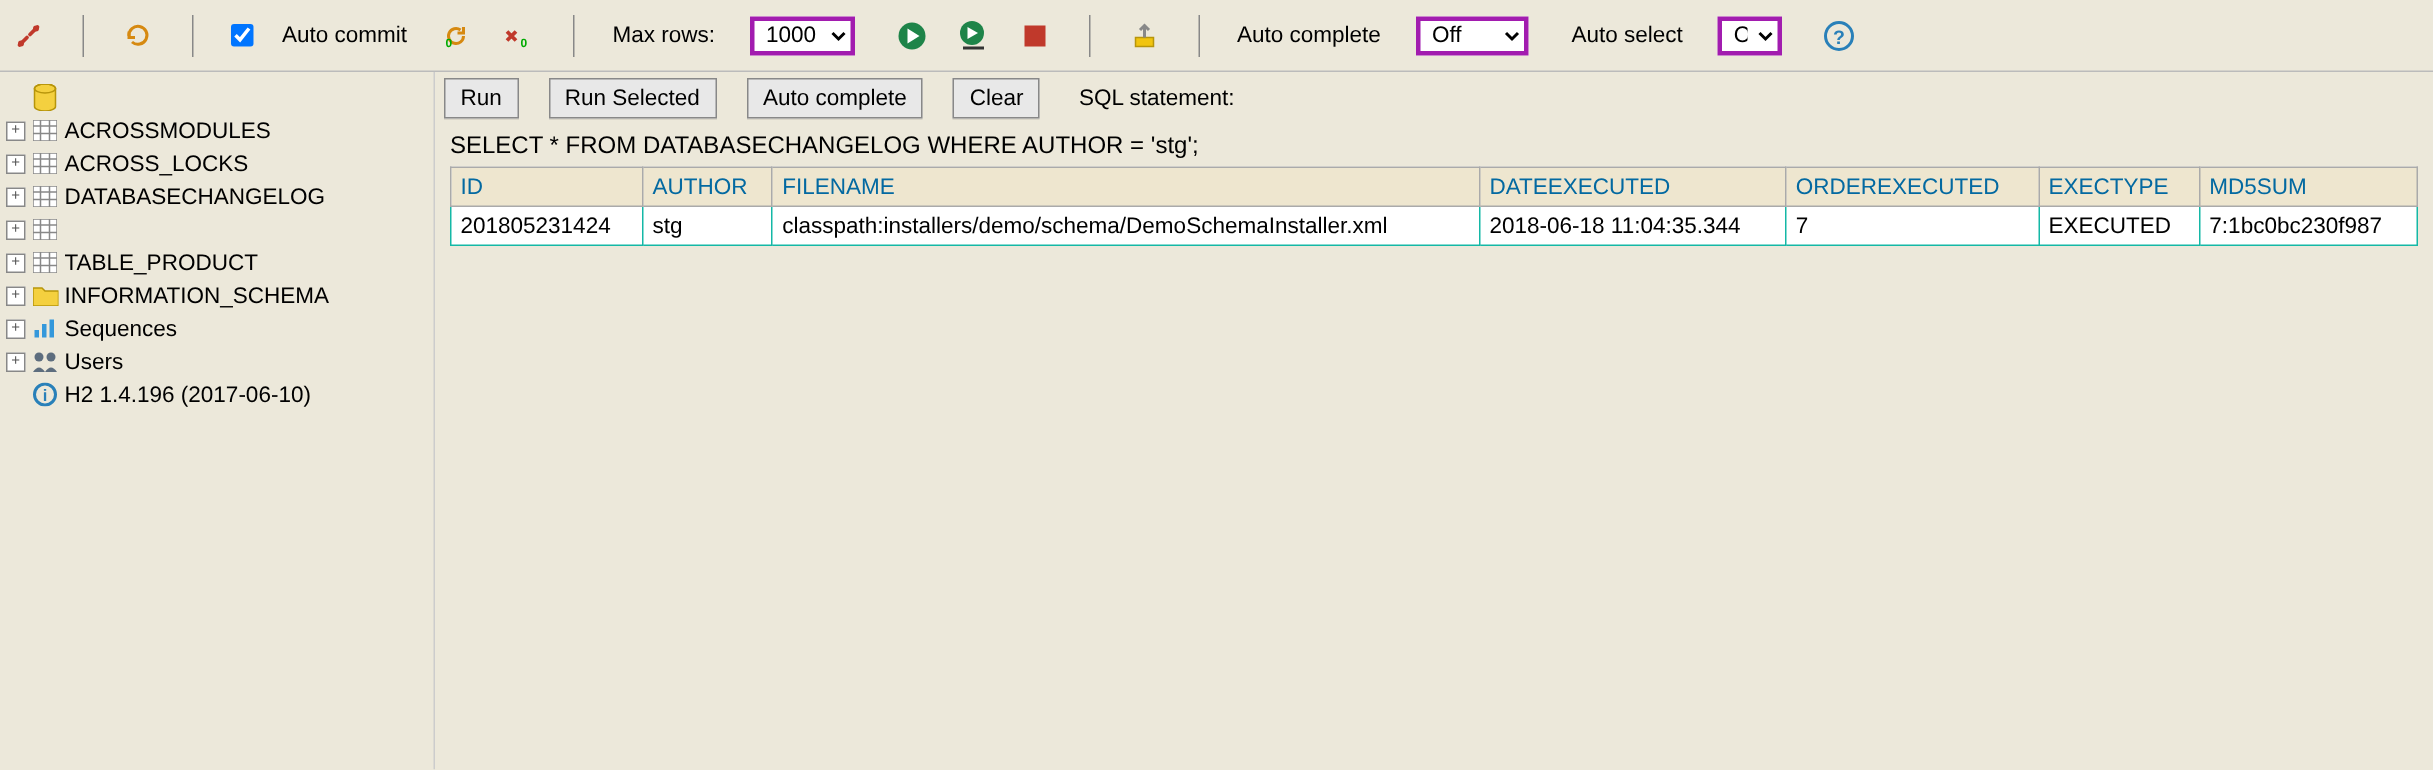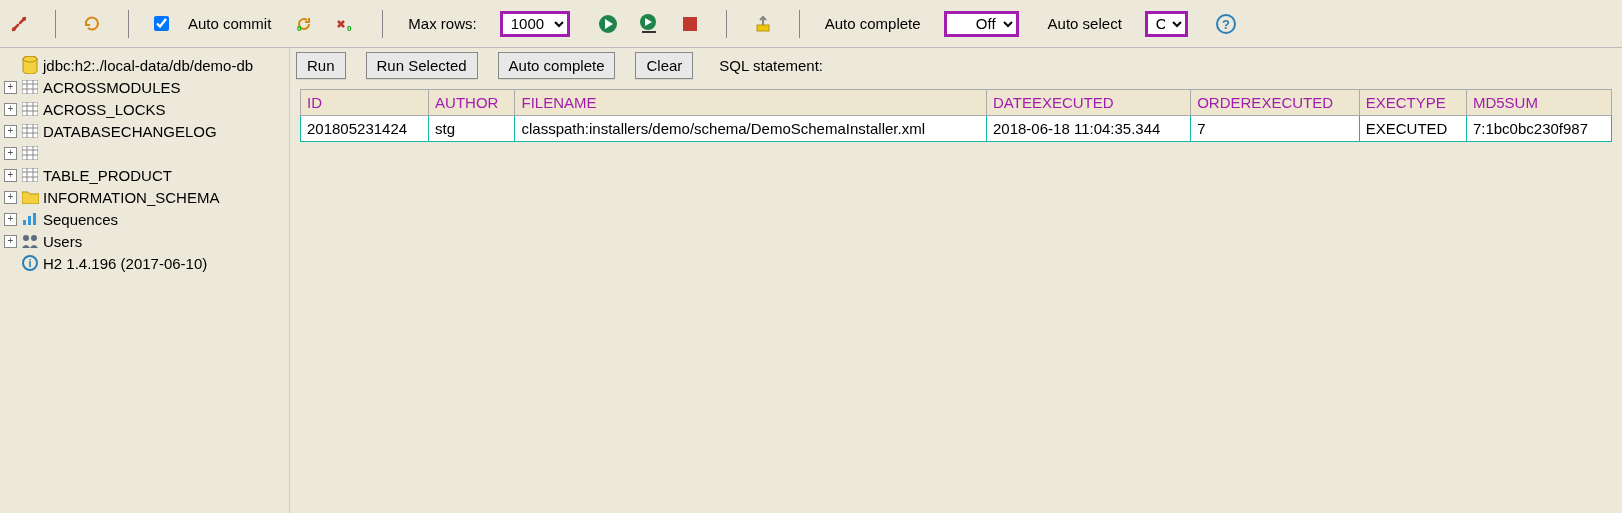--- a/index.html
+++ b/index.html
@@ -4,21 +4,21 @@
 <style>
   * { box-sizing: border-box; margin: 0; padding: 0; }
   body { font-family: Arial, sans-serif; font-size: 15px; background: #ece8da; color: #000; width: 1622px; height: 513px; overflow: hidden; }
   
   .toolbar { display: flex; align-items: center; padding: 4px 8px; background: #ece8da; border-bottom: 1px solid #bbb; height: 48px; gap: 19px; }
   .tb-sep { width: 1px; height: 28px; background: #888; margin: 0 6px; }
   .tb-icon { width: 22px; height: 22px; display: inline-flex; align-items: center; justify-content: center; cursor: pointer; }
   .tb-label { margin-right: 4px; }
   .tb-select { height: 26px; font-size: 15px; border: 3px solid #a21caf; background: #fff; padding: 0 4px; }
   .tb-select.maxrows { width: 70px; }
-  .tb-select.autocomplete { width: 75px; text-align: right; }
+  .tb-select.autocomplete { width: 75px; }
   .tb-select.autoselect { width: 43px; }
   
   .main { display: flex; height: calc(100% - 48px); }
   
   .sidebar { width: 290px; background: #ece8da; padding: 6px 4px; border-right: 1px solid #ccc; }
   .tree-item { display: flex; align-items: center; padding: 2px 0; gap: 4px; cursor: pointer; white-space: nowrap; overflow: hidden; }
   .tree-expand { width: 13px; height: 13px; border: 1px solid #888; display: inline-flex; align-items: center; justify-content: center; font-size: 10px; line-height: 1; background: #fff; color: #555; }
   .tree-icon { width: 18px; height: 18px; display: inline-flex; align-items: center; justify-content: center; }
   .tree-label { font-size: 15px; }
   .tree-root .tree-expand { visibility: hidden; }
@@ -29,21 +29,21 @@
   .sql-btn { background: #e8e8e8; border: 1px solid #888; padding: 4px 10px; font-size: 15px; cursor: pointer; box-shadow: 0 1px 0 rgba(0,0,0,.08); }
   .sql-stmt-label { margin-left: 6px; }
   
   .sql-editor { background: #fff; border-top: 1px solid #bbb; padding: 4px 8px; height: 230px; font-size: 16px; font-family: Arial, sans-serif; }
   .sql-text { white-space: pre; }
   .underline-word { border-bottom: 1px dotted #c00; }
   
   .results { padding: 6px 10px; background: #ece8da; flex: 1; overflow: auto; }
   .result-query { font-size: 16px; margin-bottom: 4px; }
   .result-table { border-collapse: collapse; background: #fff; width: 100%; }
-  .result-table th { background: #eee6cf; color: #a21caf; font-weight: normal; text-align: left; padding: 4px 6px; border: 1px solid #aaa; font-size: 15px; cursor: pointer; }
+  .result-table th { background: #eee6cf; color: #0369a1; font-weight: normal; text-align: left; padding: 4px 6px; border: 1px solid #aaa; font-size: 15px; cursor: pointer; }
   .result-table td { padding: 4px 6px; border: 1px solid #14b8a6; font-size: 15px; vertical-align: top; }
   .result-meta { margin-top: 4px; font-size: 15px; }
   
   input[type=checkbox] { width: 15px; height: 15px; }
 </style>
 </head>
 <body>
 
 <div class="toolbar">
   <span class="tb-icon">
@@ -128,21 +128,20 @@
   <div class="sidebar">
     <div class="tree-item tree-root">
       <span class="tree-expand">+</span>
       <span class="tree-icon">
         <svg width="16" height="18" viewBox="0 0 16 18">
             <ellipse cx="8" cy="3" rx="7" ry="3" fill="#f4d03f" stroke="#b7950b"></ellipse>
             <path d="M1 3 L1 15 A7 3 0 0 0 15 15 L15 3" fill="#f4d03f" stroke="#b7950b"></path>
             <ellipse cx="8" cy="3" rx="7" ry="3" fill="none" stroke="#b7950b"></ellipse>
           </svg>
       </span>
-      <span class="tree-label">jdbc:h2:./local-data/db/demo-db</span>
     </div>
     <div class="tree-item">
       <span class="tree-expand">+</span>
       <span class="tree-icon">
           <svg width="16" height="14" viewBox="0 0 16 14">
             <rect x="0" y="0" width="16" height="14" fill="#fff" stroke="#888"></rect>
             <line x1="0" y1="4" x2="16" y2="4" stroke="#888"></line>
             <line x1="0" y1="9" x2="16" y2="9" stroke="#888"></line>
             <line x1="5" y1="0" x2="5" y2="14" stroke="#888"></line>
             <line x1="11" y1="0" x2="11" y2="14" stroke="#888"></line>
@@ -247,20 +246,21 @@
 
   <div class="content">
     <div class="sql-toolbar">
       <button class="sql-btn">Run</button>
       <button class="sql-btn">Run Selected</button>
       <button class="sql-btn">Auto complete</button>
       <button class="sql-btn">Clear</button>
       <span class="sql-stmt-label">SQL statement:</span>
     </div>
     <div class="results">
+      <div class="result-query">SELECT * FROM DATABASECHANGELOG WHERE AUTHOR = 'stg';</div>
       <table class="result-table">
         <thead>
           <tr>
             <th>ID</th>
             <th>AUTHOR</th>
             <th>FILENAME</th>
             <th>DATEEXECUTED</th>
             <th>ORDEREXECUTED</th>
             <th>EXECTYPE</th>
             <th>MD5SUM</th>

